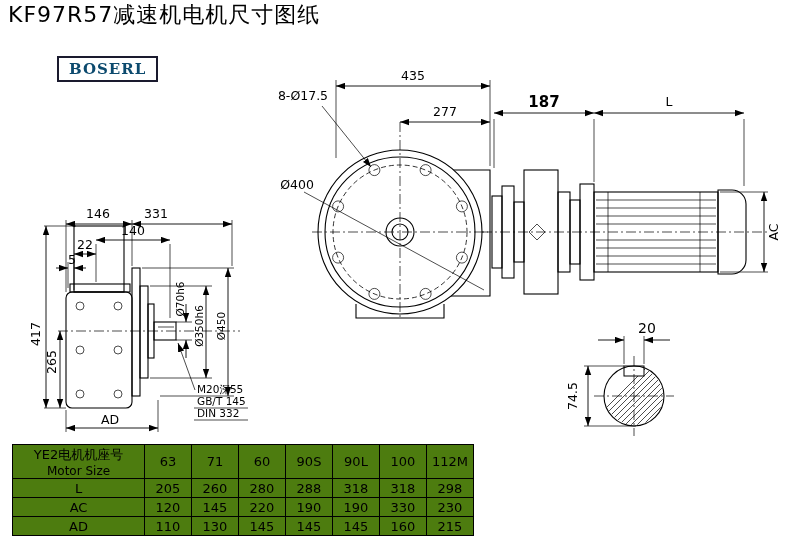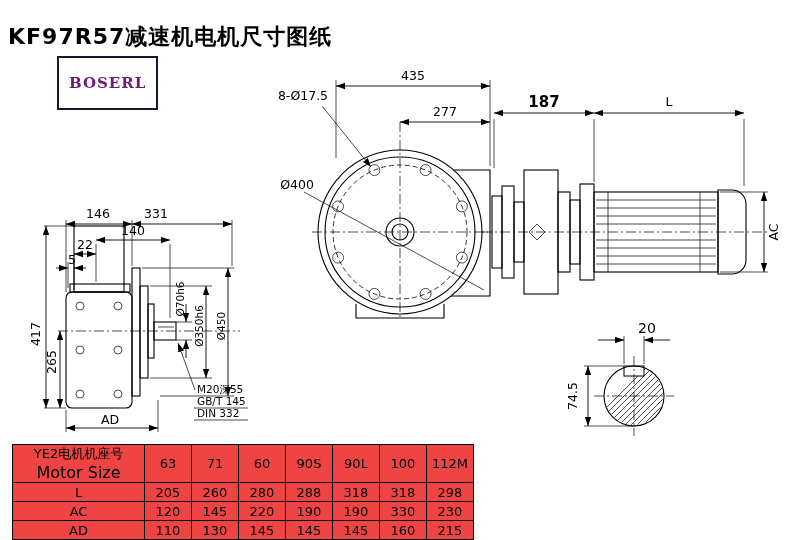--- a/index.html
+++ b/index.html
@@ -1,40 +1,40 @@
 <!DOCTYPE html>
 <html><head>
 <meta charset="utf-8">
 <style>
   *{margin:0;padding:0;box-sizing:border-box}
   html,body{background:#fff}
   body{width:800px;height:540px;position:relative;overflow:hidden;
        font-family:"DejaVu Sans","Liberation Sans",sans-serif;color:#000}
-  .title{position:absolute;left:8px;top:22px;font-size:22px;font-weight:bold;letter-spacing:1px;white-space:nowrap}
-  .logo{position:absolute;left:57px;top:56px;border:2px solid #1a1a2e;color:#701a75;
+  .title{position:absolute;left:8px;top:0;font-size:22px;font-weight:normal;letter-spacing:1px;white-space:nowrap}
+  .logo{position:absolute;left:57px;top:56px;border:2px solid #1a1a2e;color:#0c4a6e;
         font-family:"DejaVu Serif","Liberation Serif",serif;font-weight:bold;font-size:15px;
-        padding:16px 10px;letter-spacing:1px;background:#fff}
+        padding:2px 10px;letter-spacing:1px;background:#fff}
   svg.draw{position:absolute;left:0;top:0}
   svg text{font-family:"DejaVu Sans","Liberation Sans",sans-serif;fill:#000}
   .dt{font-size:12.5px}
   .dtb{font-size:15px;font-weight:bold}
   .sm{font-size:10.5px}
   .ln{stroke:#000;stroke-width:1.1;fill:none}
   .lnw{stroke:#000;stroke-width:1.1;fill:#fff}
   .thin{stroke:#000;stroke-width:0.7;fill:none}
   .cl{stroke:#000;stroke-width:0.7;fill:none;stroke-dasharray:10 3 2 3}
   .dsh{stroke:#000;stroke-width:0.8;fill:none;stroke-dasharray:5 3}
   .dim{stroke:#000;stroke-width:0.9;fill:none}
   table.spec{position:absolute;left:12px;top:444px;border-collapse:collapse;table-layout:fixed;
-             width:462px;font-size:13px;background:#ef4444}
+             width:462px;font-size:13px;background:#4d7c0f}
   .spec th,.spec td{border:1px solid #000;text-align:center;vertical-align:middle;
                     padding:0;height:19px;font-weight:normal}
   .spec tr:first-child th{height:34px}
   .c0{width:132px}.cn{width:47px}
-  .hd-en{font-size:16px}
+  .hd-en{font-size:12px}
 </style>
 </head>
 <body>
 
 <div class="title">KF97R57减速机电机尺寸图纸</div>
 <div class="logo">BOSERL</div>
 
 <svg class="draw" width="800" height="444" viewBox="0 0 800 444">
   <defs>
     <marker id="mE" orient="auto" markerUnits="userSpaceOnUse" markerWidth="10" markerHeight="7" refX="9" refY="3.5">

